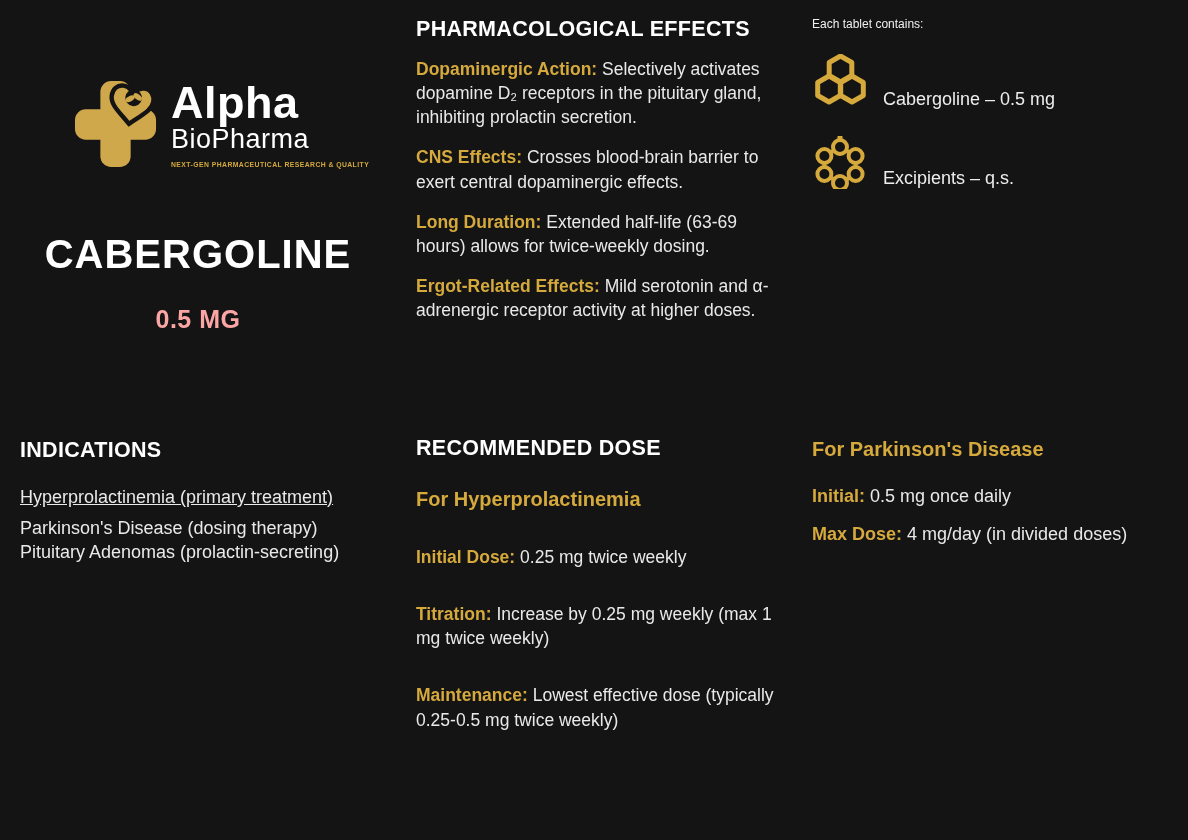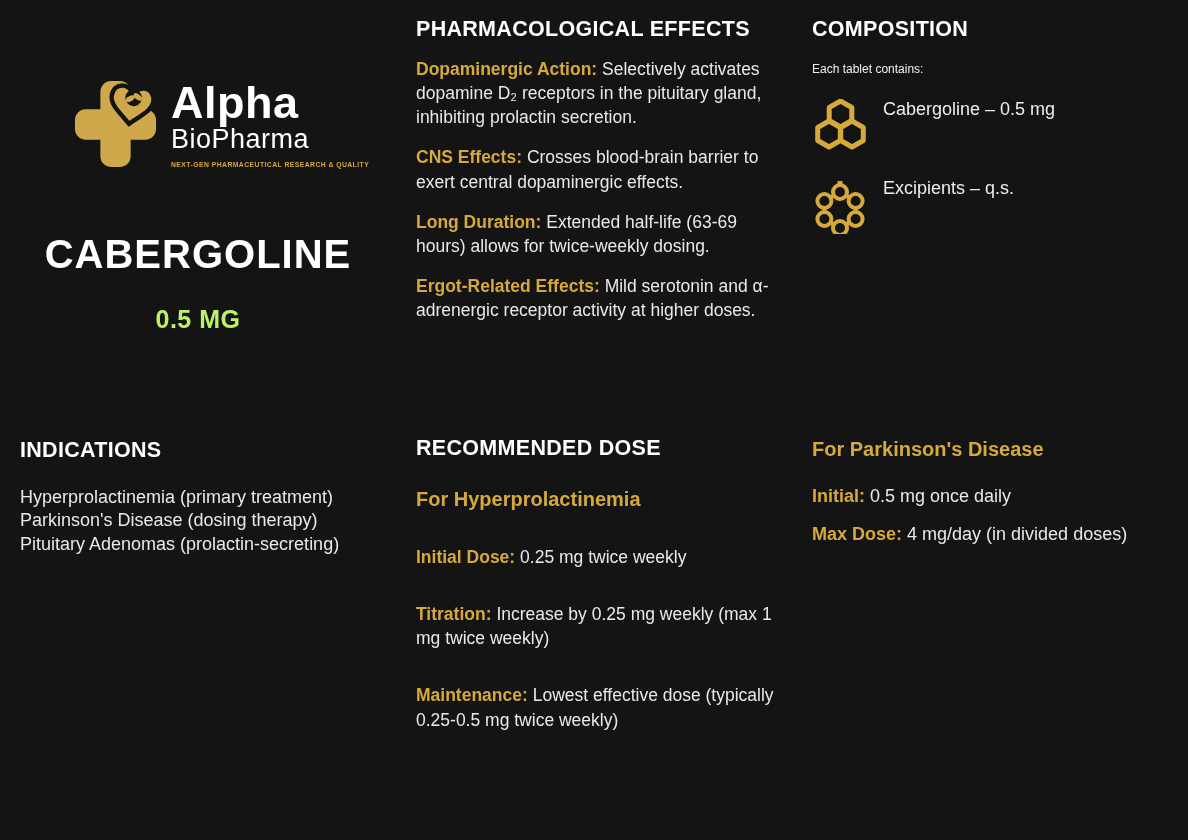--- a/index.html
+++ b/index.html
@@ -31,47 +31,47 @@
     margin-top: 7px; color: #D5A93C; font-size: 6.8px; font-weight: 700;
     letter-spacing: 0.45px; white-space: nowrap;
   }
   .product-name {
     position: absolute; left: 0; top: 232px; width: 396px;
     text-align: center; color: #FFFFFF; font-size: 40px; font-weight: 800;
     letter-spacing: 1px;
   }
   .product-strength {
     position: absolute; left: 0; top: 305px; width: 396px;
-    text-align: center; color: #bef264; font-size: 25px; font-weight: 700;
+    text-align: center; color: #fca5a5; font-size: 25px; font-weight: 700;
     letter-spacing: 0.5px;
   }
   .section-title {
     color: #FFFFFF; font-size: 21.5px; font-weight: 800; letter-spacing: 0.3px;
   }
   .indications { position: absolute; left: 20px; top: 438px; width: 372px; }
   .indications .section-title { margin-bottom: 23px; }
   .ind-item { font-size: 18px; line-height: 1.3; color: #E9E9E9; }
-  .ind-item:first-of-type { margin-bottom: 0; }
+  .ind-item:first-of-type { margin-bottom: 8px; text-decoration: underline; }
 
   
   .pharma { position: absolute; left: 416px; top: 17px; width: 364px; }
   .pharma .section-title { margin-bottom: 15px; }
   .pair { font-size: 17.5px; line-height: 1.38; margin-bottom: 16px; color: #E9E9E9; }
   .pair .lbl { color: #D5A93C; font-weight: 700; }
 
   .dose { position: absolute; left: 416px; top: 436px; width: 364px; }
   .dose .section-title { margin-bottom: 27px; }
   .dose-subhead { color: #D5A93C; font-size: 20px; font-weight: 700; margin-bottom: 34px; }
   .dose .pair { margin-bottom: 33px; }
 
   
   .composition { position: absolute; left: 812px; top: 17px; width: 372px; }
   .composition .section-title { margin-bottom: 20px; }
   .comp-intro { font-size: 12px; color: #F0F0F0; margin-bottom: 23px; }
-  .comp-item { display: flex; align-items: flex-start; margin-bottom: 23px; }
+  .comp-item { display: flex; align-items: flex-end; margin-bottom: 23px; }
   .comp-icon { width: 56px; height: 56px; flex: 0 0 auto; margin-right: 15px; }
   .comp-text { font-size: 18px; color: #EDEDED; }
 
   .parkinsons { position: absolute; left: 812px; top: 438px; width: 372px; }
   .park-title { color: #D5A93C; font-size: 20px; font-weight: 700; margin-bottom: 25px; }
   .parkinsons .pair { font-size: 18px; line-height: 1.2; margin-bottom: 16px; }
 </style>
 </head>
 <body>
 
@@ -136,21 +136,20 @@
     <span class="lbl">Titration:</span>
     <span class="txt">Increase by 0.25 mg weekly (max 1 mg twice weekly)</span>
   </p>
   <p class="pair">
     <span class="lbl">Maintenance:</span>
     <span class="txt">Lowest effective dose (typically 0.25-0.5 mg twice weekly)</span>
   </p>
 </div>
 
 <div class="composition">
-  <h2 class="section-title">COMPOSITION</h2>
   <div class="comp-intro">Each tablet contains:</div>
 
   <div class="comp-item">
     <span class="comp-icon">
       <svg width="56" height="56" viewBox="0 0 56 56" aria-hidden="true">
         <g fill="none" stroke="#D5A93C" stroke-width="5" stroke-linejoin="round">
           <path d="M28.5 2 L39.8 8.5 L39.8 21.5 L28.5 28 L17.2 21.5 L17.2 8.5 Z"></path>
           <path d="M17 22 L28.3 28.5 L28.3 41.5 L17 48 L5.7 41.5 L5.7 28.5 Z"></path>
           <path d="M40 22 L51.3 28.5 L51.3 41.5 L40 48 L28.7 41.5 L28.7 28.5 Z"></path>
         </g>

